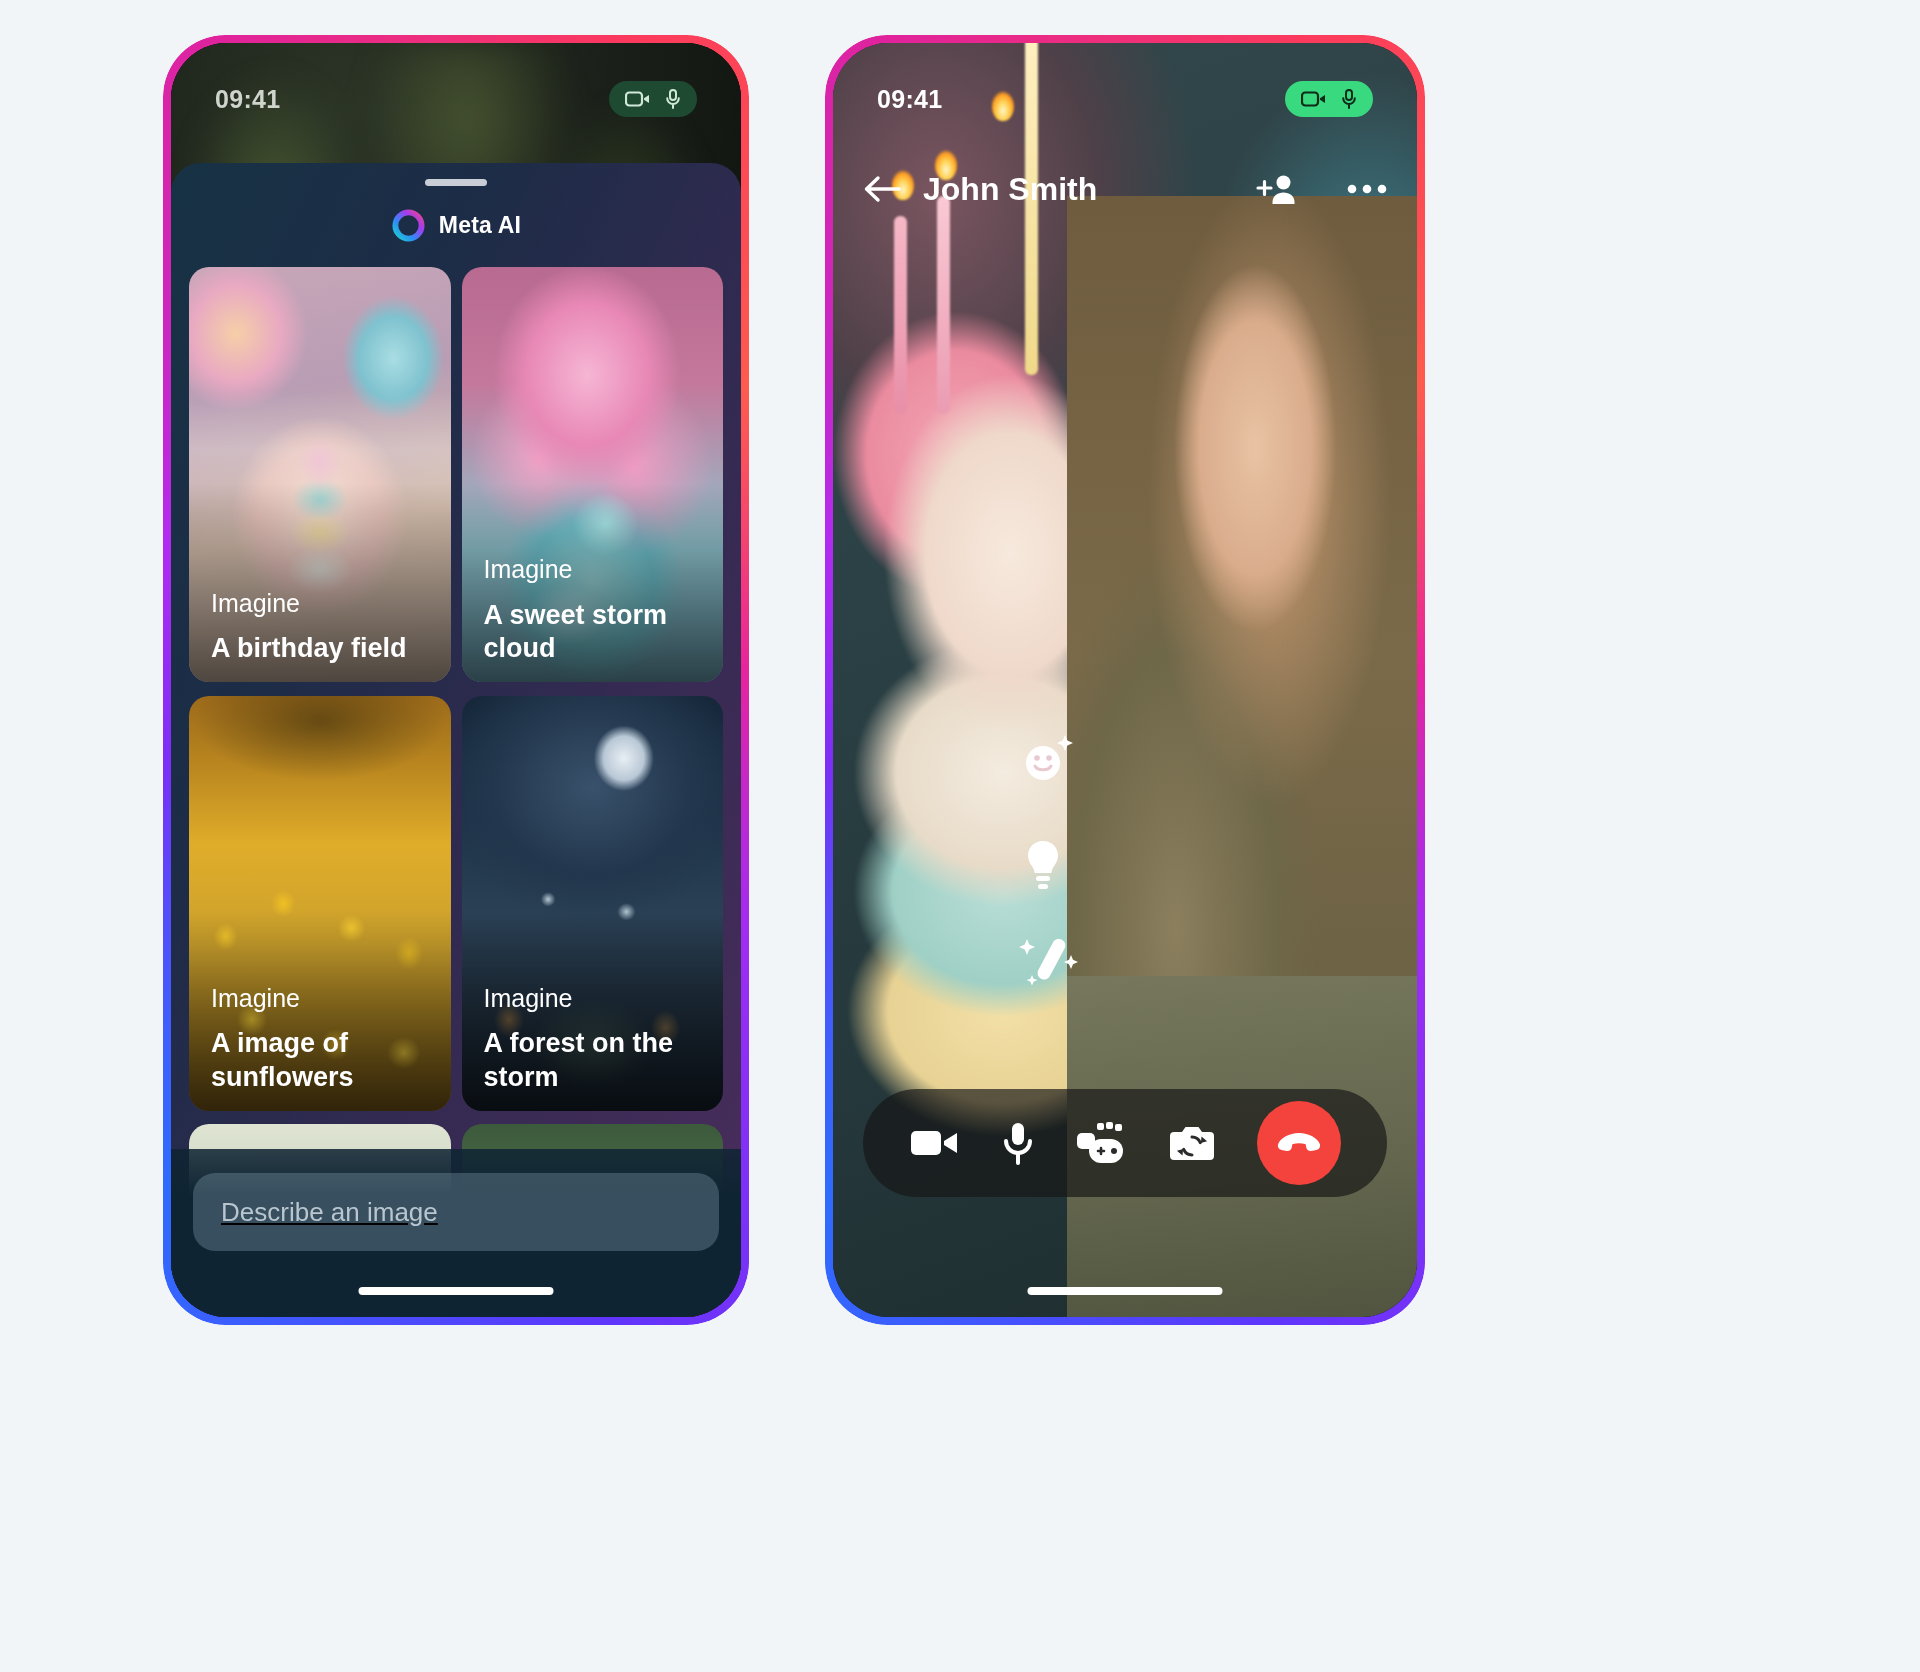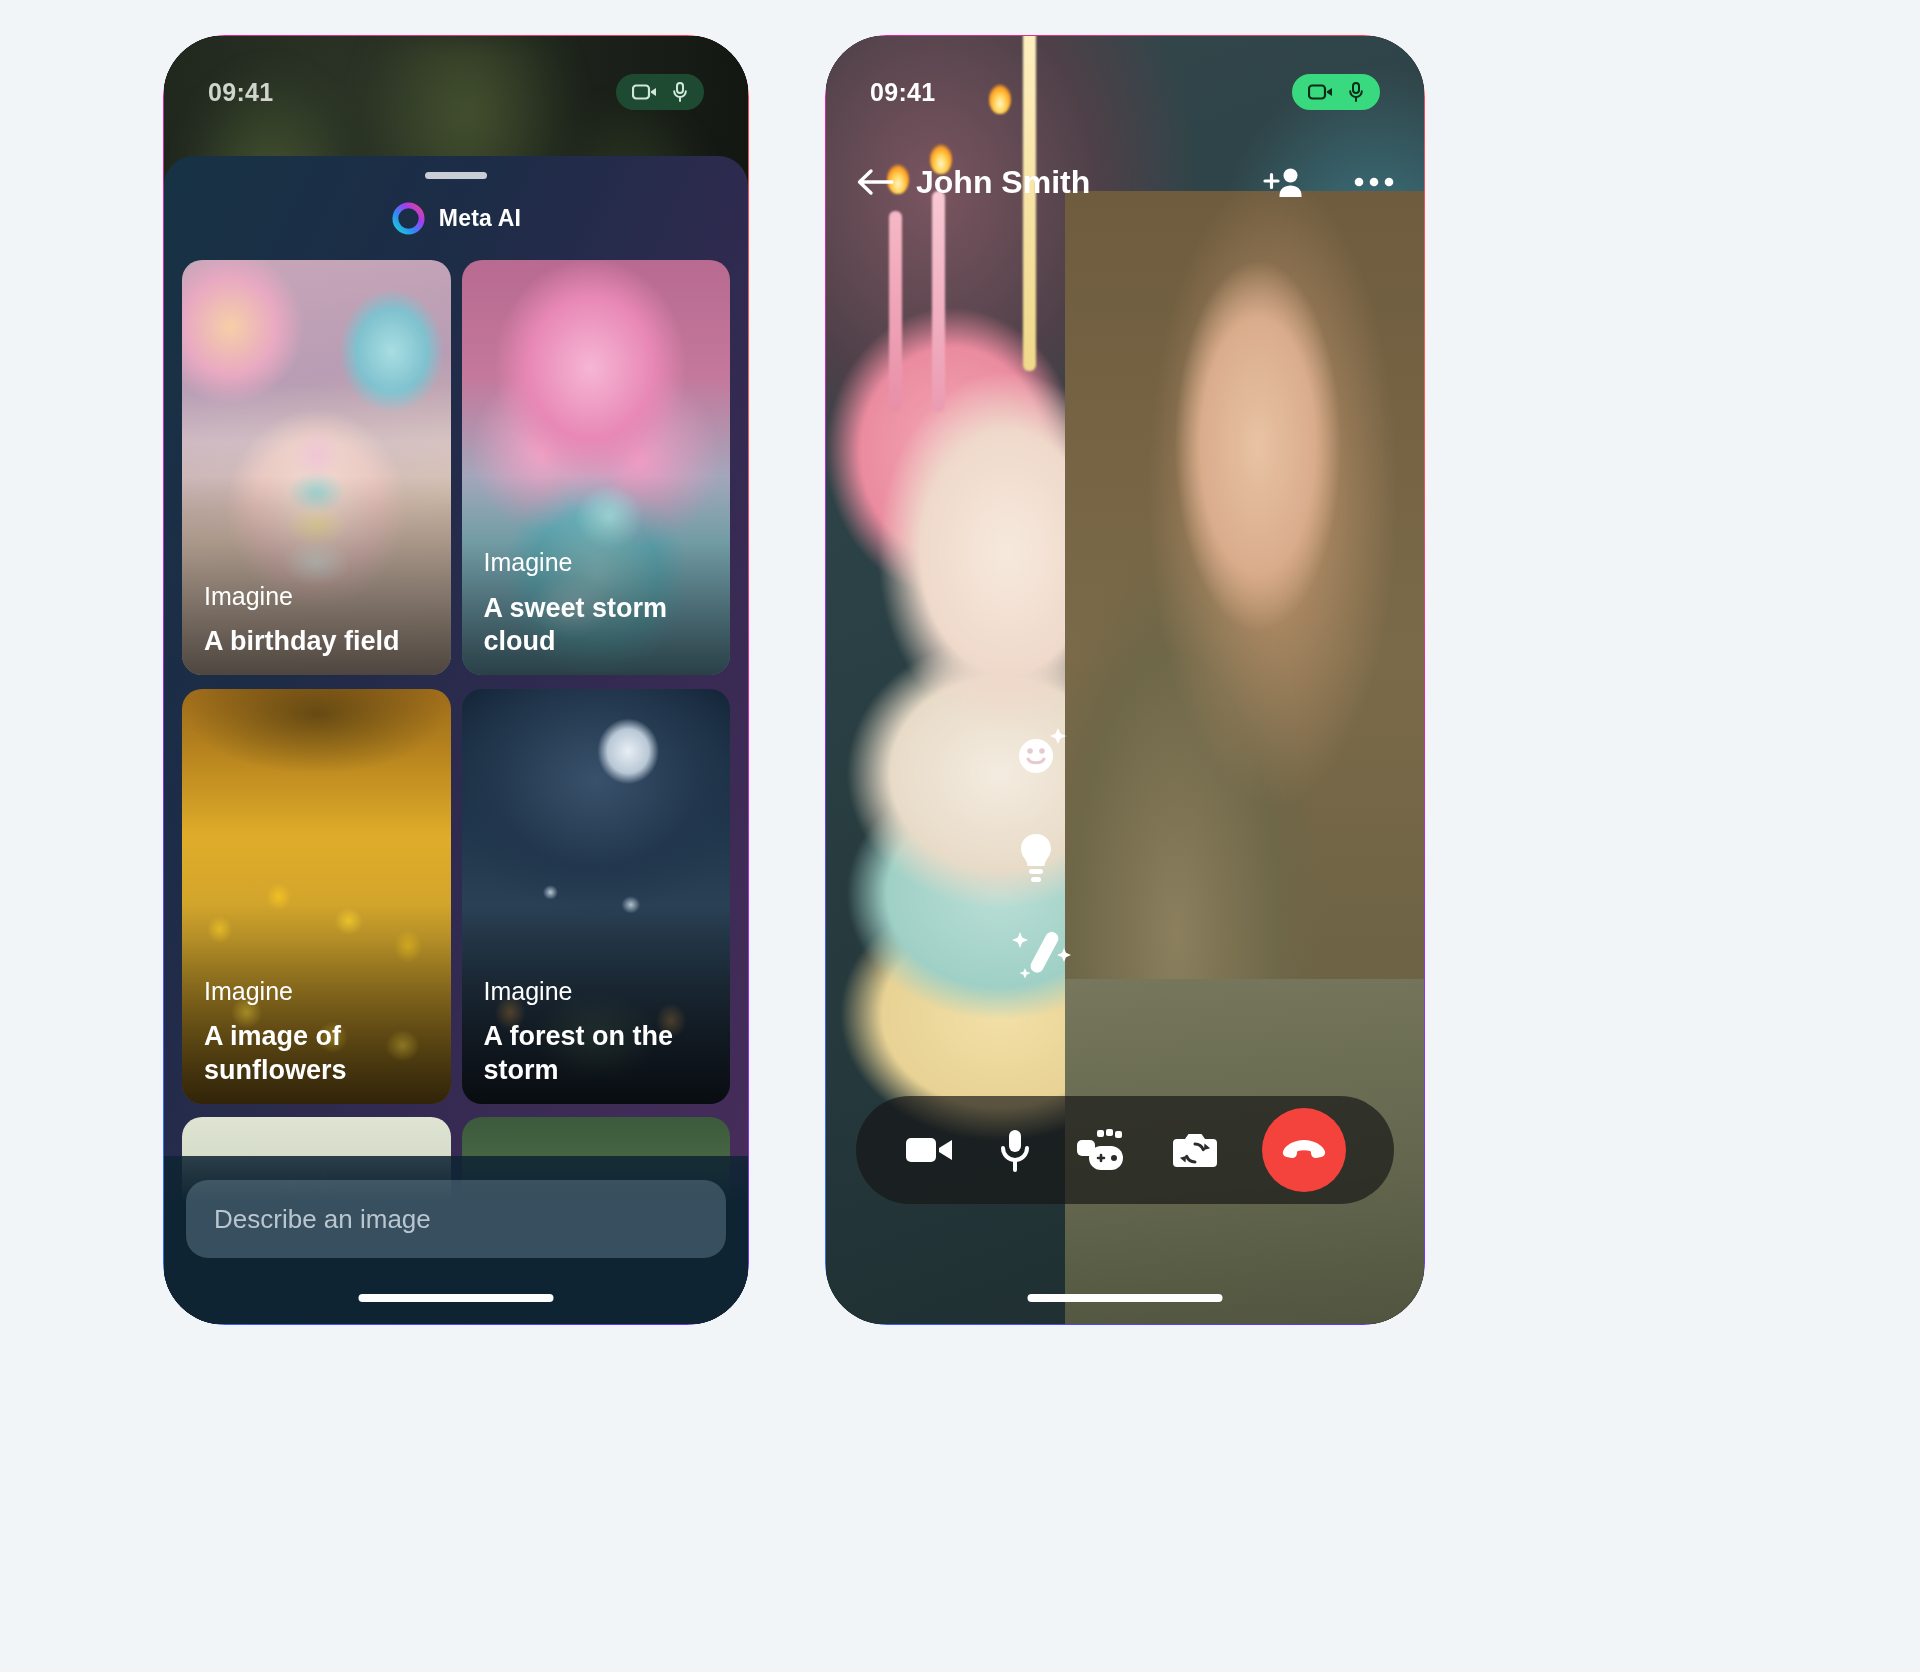--- a/index.html
+++ b/index.html
@@ -16,21 +16,21 @@
     position: relative;
     width: 1920px;
     height: 1672px;
     background: #f2f5f8;
   }
 
   
   .phone {
     position: absolute;
     border-radius: 62px;
-    padding: 1px;
+    padding: 8px;
     overflow: hidden;
   }
   .phone::before {
     content: "";
     position: absolute;
     inset: 0;
     border-radius: 62px;
     background: conic-gradient(from 210deg,
         #2f6bff 0%, #7b2ff7 12%, #b32bf0 24%,
         #e0239c 36%, #fb3a5d 46%, #ff5b4d 54%,
@@ -140,20 +140,21 @@
     background: linear-gradient(to top, #0f2433 72%, rgba(15,36,51,.86) 100%);
     z-index: 30;
   }
   .composer {
     margin: 24px 22px 0 22px;
     height: 78px;
     border-radius: 22px;
     background: rgba(148,178,196,.30);
     display: flex; align-items: center;
     padding: 0 28px;
+    text-decoration: underline;
   }
   .composer-ph { font-size: 26px; color: #b9c6cf; }
 
   .home-ind {
     position: absolute; bottom: 22px; left: 50%; transform: translateX(-50%);
     width: 195px; height: 8px; border-radius: 5px; background: #ffffff;
     z-index: 60;
   }
 
   

